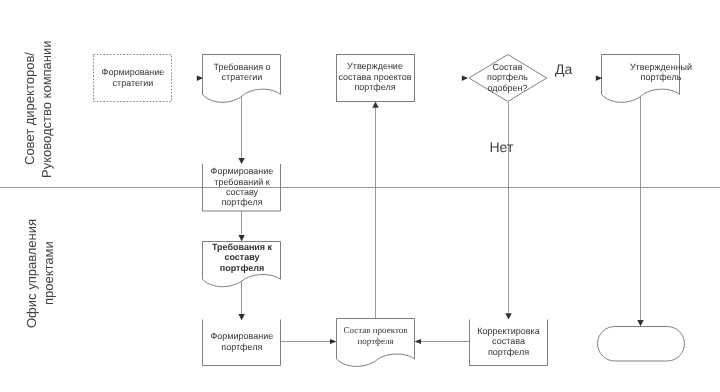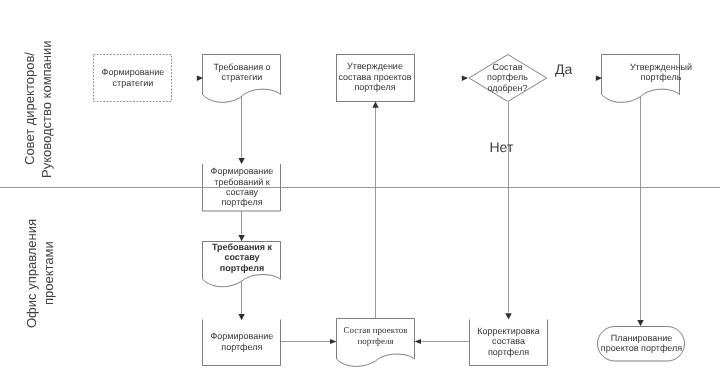--- a/index.html
+++ b/index.html
@@ -99,19 +99,17 @@
   <div class="nodetext" style="left:203px;top:241px;width:78px;height:33px;font-weight:bold;">Требования к
 составу
 портфеля</div>
   <div class="nodetext" style="left:202.8px;top:319.5px;width:78px;height:44px;">Формирование
 портфеля</div>
   <div class="nodetext" style="left:336px;top:319px;width:79px;height:33px;font-family:Liberation Serif, serif;">Состав проектов
 портфеля</div>
   <div class="nodetext" style="left:469px;top:318px;width:79px;height:47px;">Корректировка
 состава
 портфеля</div>
-  <div class="nodetext" style="left:598px;top:325px;width:87px;height:36px;">Планирование
-проектов портфеля</div>
 
   <div class="edgelabel" style="left:555px;top:64px;">Да</div>
   <div class="edgelabel" style="left:489.5px;top:110px;margin-top:32px;">Нет</div>
 
 </div>
 
 </body></html>

